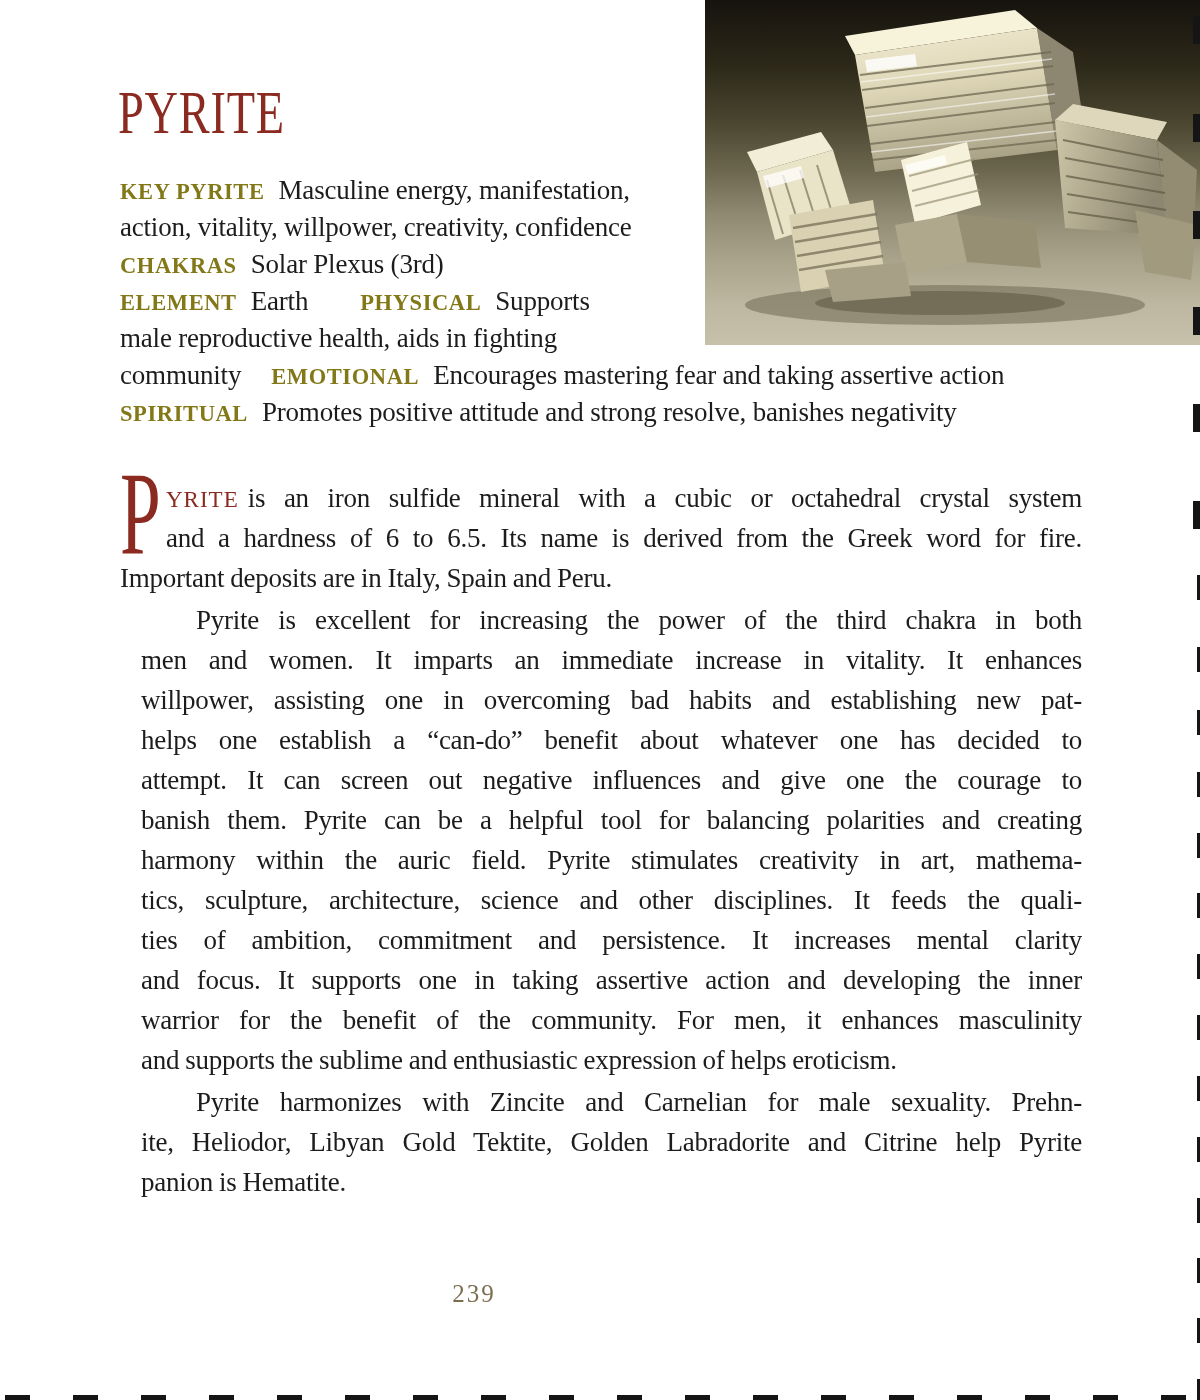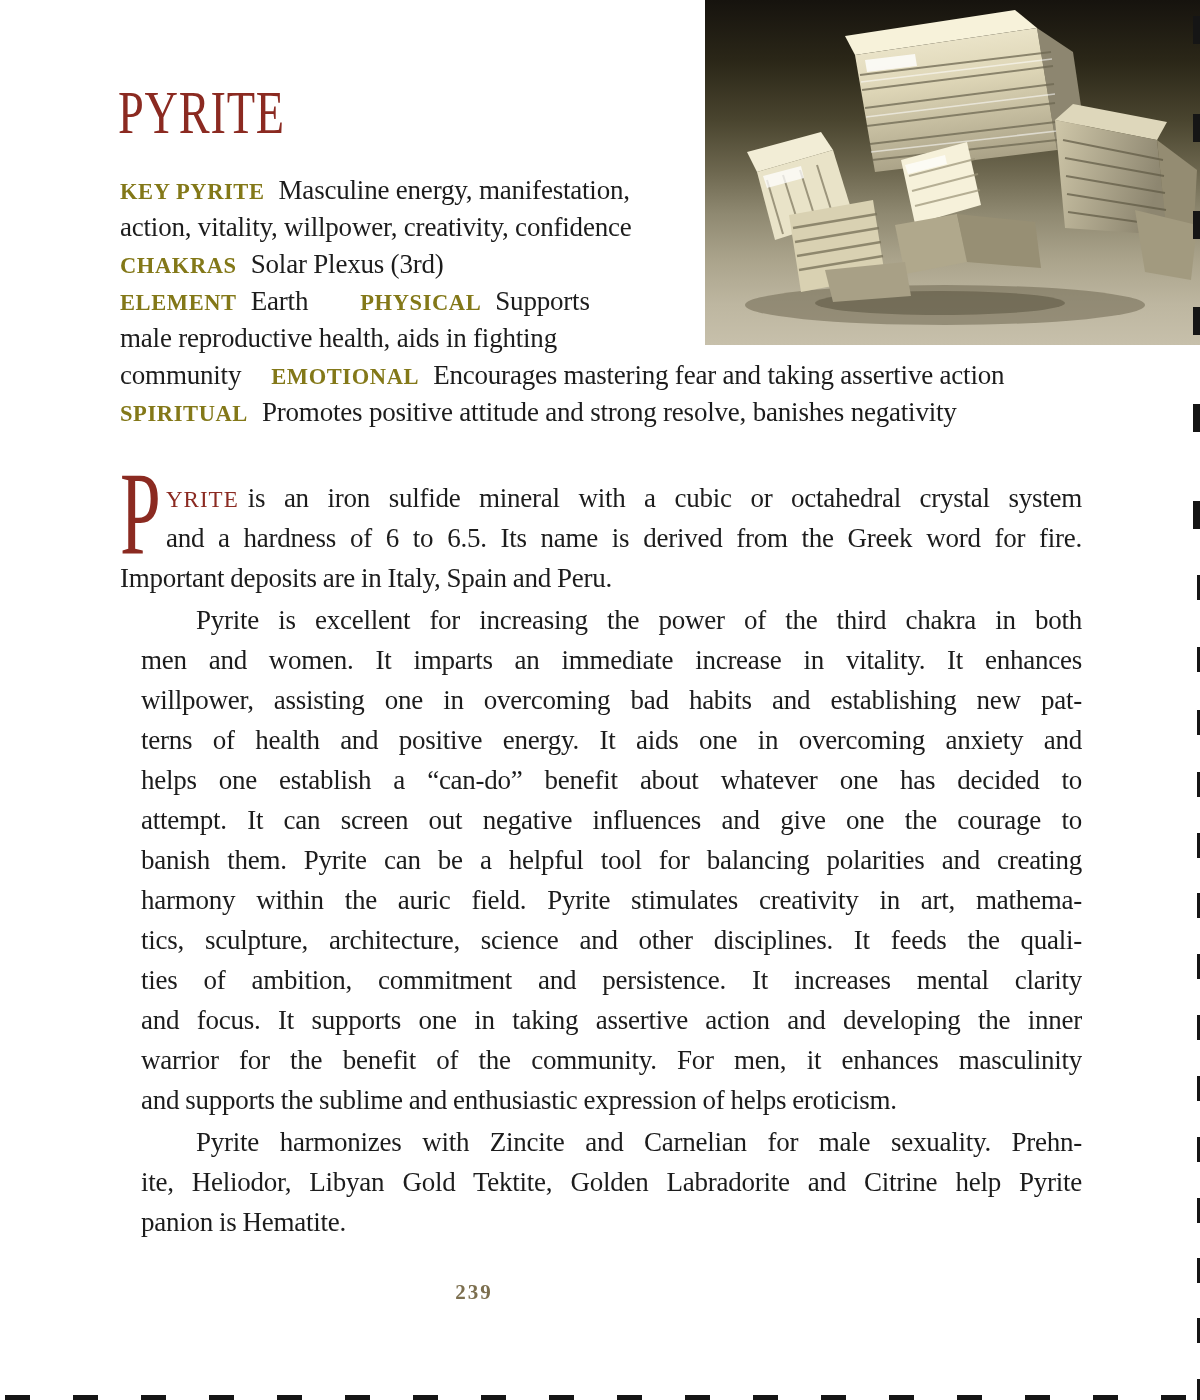--- a/index.html
+++ b/index.html
@@ -36,21 +36,21 @@
   .bline.ind{text-indent:55px;}
   .dropcap{float:left;width:46px;height:78px;position:relative;}
   .dropcap span{
     position:absolute;left:0;top:-22px;font-size:118px;line-height:1;
     color:var(--c-title,#8b2a21);transform:scaleX(.62);transform-origin:left top;
   }
   .smallcaps-red{color:var(--c-title,#8b2a21);font-size:23px;letter-spacing:1px;margin-right:9px;}
   
   .pagenum{
     position:absolute;left:0;top:1280px;width:948px;text-align:center;
-    font-size:21px;font-weight:bold;color:var(--c-pagenum,#7c6f4f);letter-spacing:2px;
+    font-size:25px;font-weight:normal;color:var(--c-pagenum,#7c6f4f);letter-spacing:2px;
   }
   
   .emark{position:absolute;background:#151515;z-index:5;}
 </style>
 </head>
 <body>
 
 <div class="page">
 
   <div class="photo">
@@ -175,21 +175,20 @@
           <span>P</span>
         </div>
       <div class="bline j"><span class="smallcaps-red">YRITE</span><span>is an iron sulfide mineral with a cubic or octahedral crystal system</span></div>
       <div class="bline j">and a hardness of 6 to 6.5. Its name is derived from the Greek word for fire.</div>
       <div class="bline l">Important deposits are in Italy, Spain and Peru.</div>
     </div>
     <div class="para sp">
       <div class="bline j ind">Pyrite is excellent for increasing the power of the third chakra in both</div>
       <div class="bline j">men and women. It imparts an immediate increase in vitality. It enhances</div>
       <div class="bline j">willpower, assisting one in overcoming bad habits and establishing new pat-</div>
-      <div class="bline j">terns of health and positive energy. It aids one in overcoming anxiety and</div>
       <div class="bline j">helps one establish a “can-do” benefit about whatever one has decided to</div>
       <div class="bline j">attempt. It can screen out negative influences and give one the courage to</div>
       <div class="bline j">banish them. Pyrite can be a helpful tool for balancing polarities and creating</div>
       <div class="bline j">harmony within the auric field. Pyrite stimulates creativity in art, mathema-</div>
       <div class="bline j">tics, sculpture, architecture, science and other disciplines. It feeds the quali-</div>
       <div class="bline j">ties of ambition, commitment and persistence. It increases mental clarity</div>
       <div class="bline j">and focus. It supports one in taking assertive action and developing the inner</div>
       <div class="bline j">warrior for the benefit of the community. For men, it enhances masculinity</div>
       <div class="bline l">and supports the sublime and enthusiastic expression of helps eroticism.</div>
     </div>

